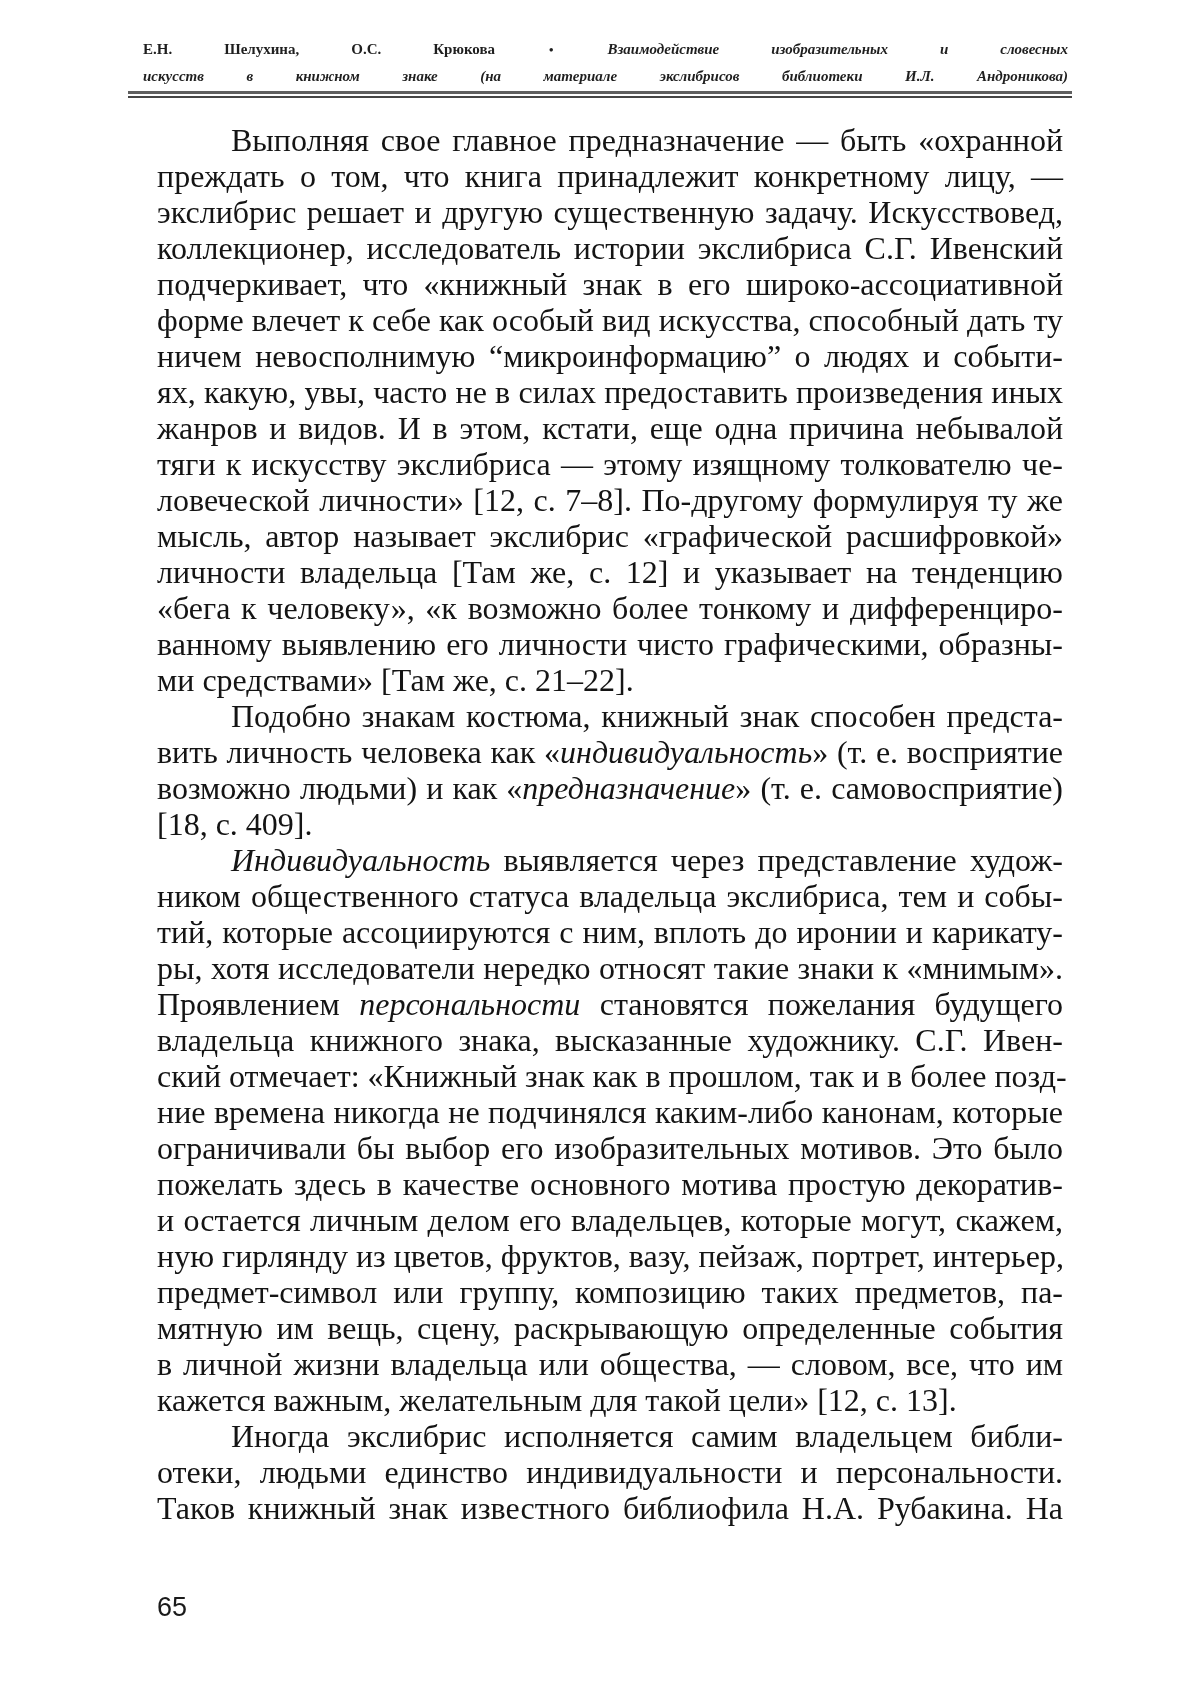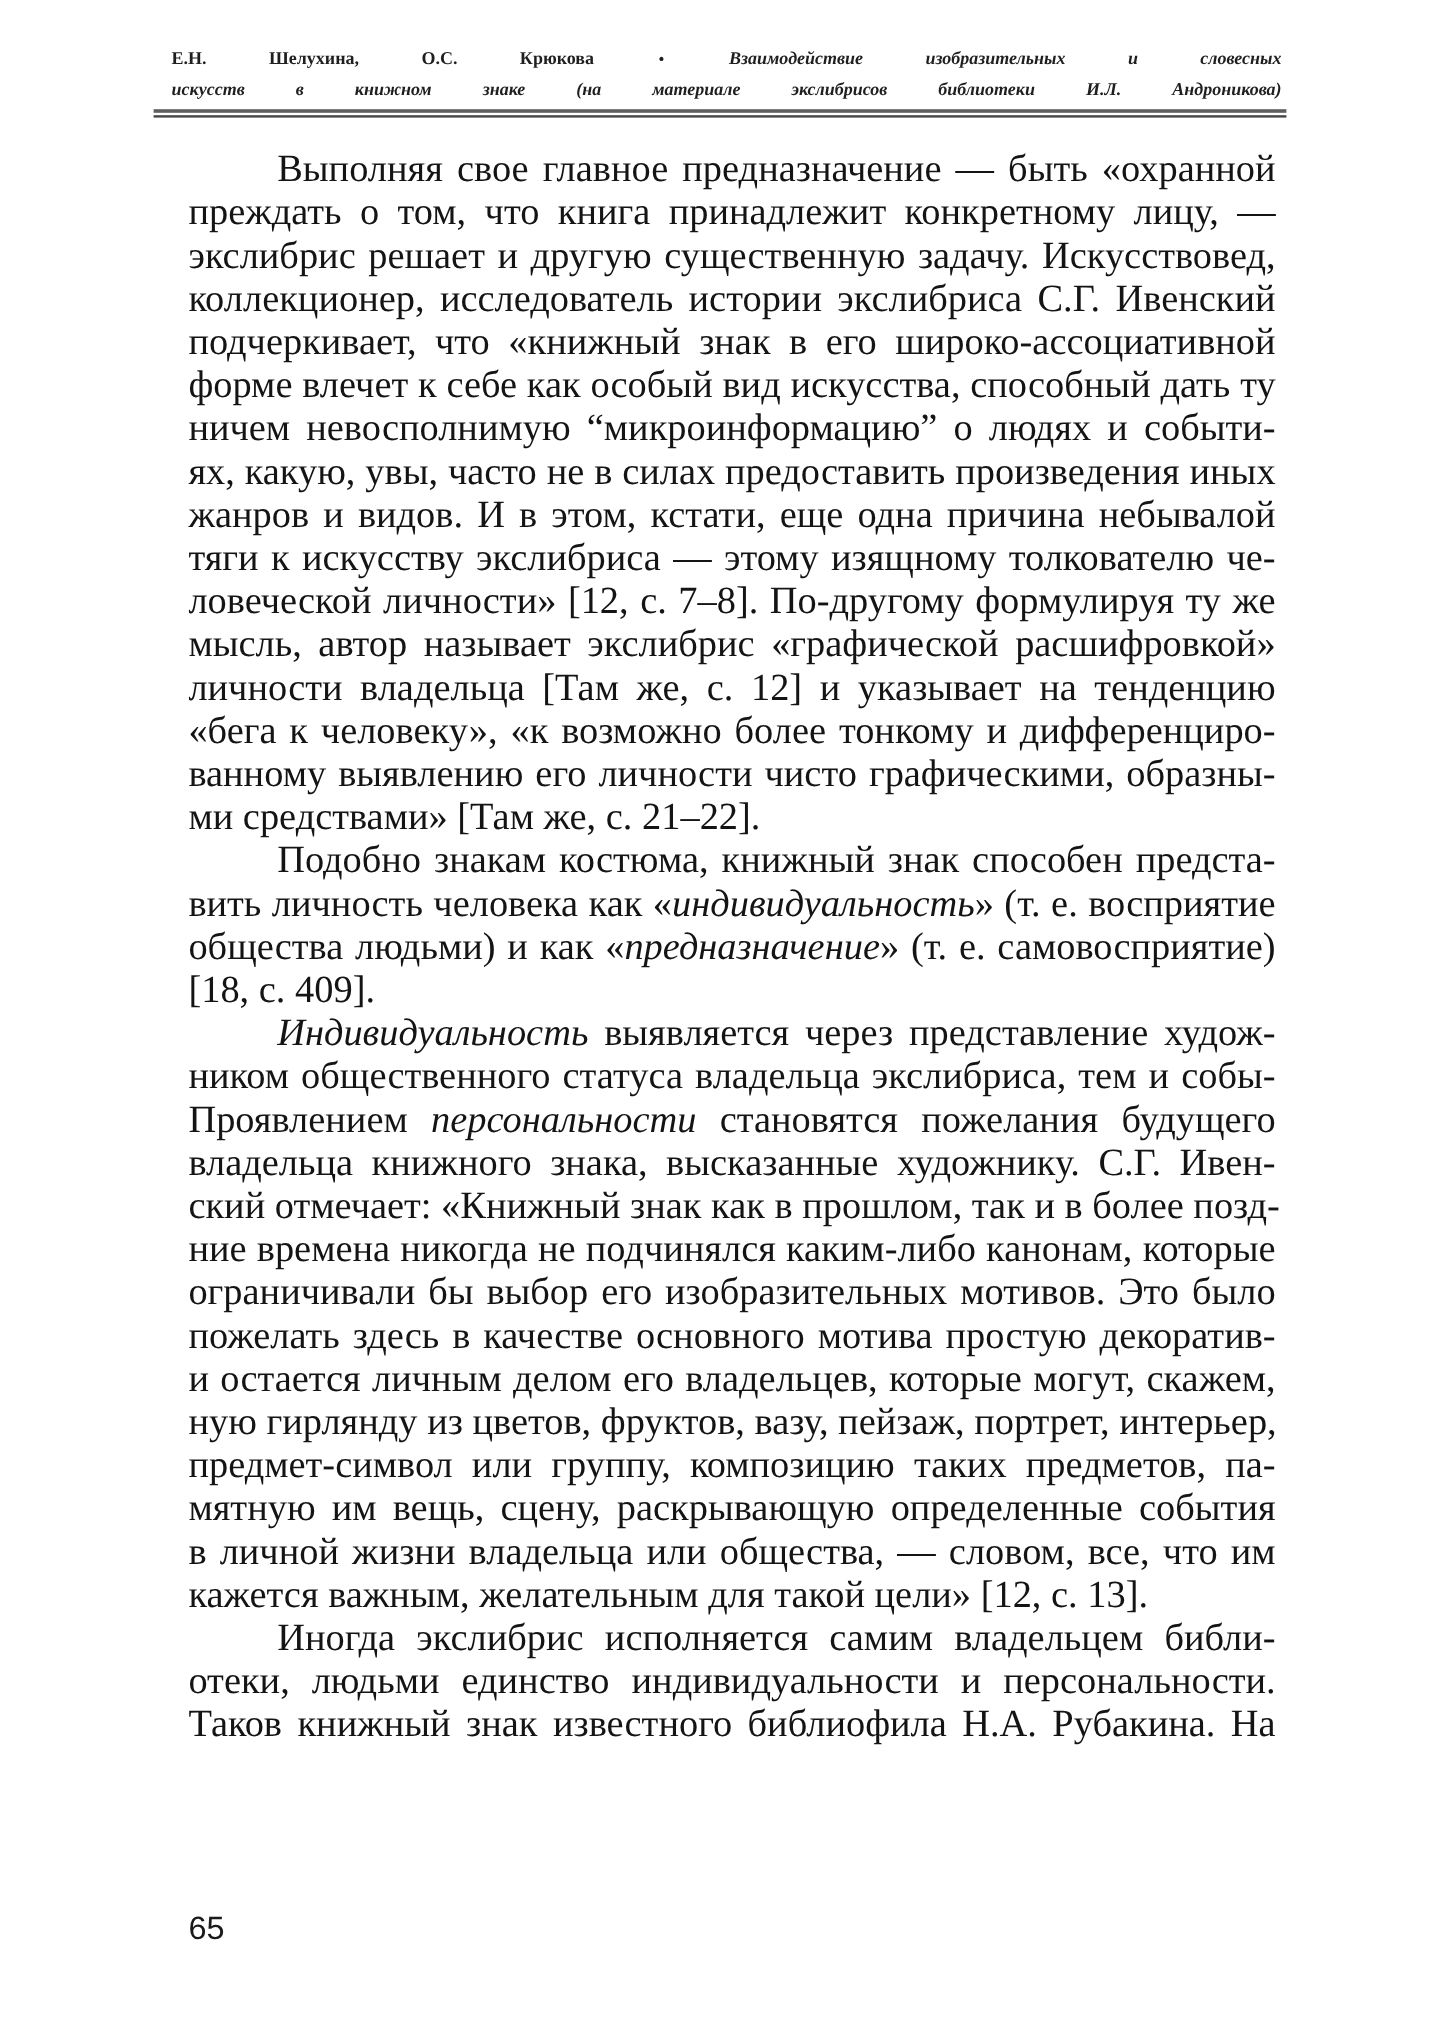--- a/index.html
+++ b/index.html
@@ -77,26 +77,28 @@
         <div class="line"><span>ловеческой личности» [12, с. 7–8]. По-другому формулируя ту же</span></div>
         <div class="line"><span>мысль, автор называет экслибрис «графической расшифровкой»</span></div>
         <div class="line"><span>личности владельца [Там же, с. 12] и указывает на тенденцию</span></div>
         <div class="line"><span>«бега к человеку», «к возможно более тонкому и дифференциро-</span></div>
         <div class="line"><span>ванному выявлению его личности чисто графическими, образны-</span></div>
         <div class="line endline"><span>ми средствами» [Там же, с. 21–22].</span></div>
       </div>
       <div>
         <div class="line indent"><span>Подобно знакам костюма, книжный знак способен предста-</span></div>
         <div class="line"><span>вить личность человека как «</span><span class="it">индивидуальность</span><span>» (т. е. восприятие</span></div>
-        <div class="line"><span>общества людьми) и как «</span><span class="it">предназначение</span><span>» (т. е. самовосприятие)</span></div>
+        <div class="line"><span>возможно людьми) и как «</span><span class="it">предназначение</span><span>» (т. е. самовосприятие)</span></div>
         <div class="line endline"><span>[18, с. 409].</span></div>
       </div>
       <div>
         <div class="line indent"><span class="it">Индивидуальность</span><span> выявляется через представление худож-</span></div>
         <div class="line"><span>ником общественного статуса владельца экслибриса, тем и собы-</span></div>
+        <div class="line"><span>тий, которые ассоциируются с ним, вплоть до иронии и карикату-</span></div>
+        <div class="line"><span>ры, хотя исследователи нередко относят такие знаки к «мнимым».</span></div>
         <div class="line"><span>Проявлением </span><span class="it">персональности</span><span> становятся пожелания будущего</span></div>
         <div class="line"><span>владельца книжного знака, высказанные художнику. С.Г. Ивен-</span></div>
         <div class="line"><span>ский отмечает: «Книжный знак как в прошлом, так и в более позд-</span></div>
         <div class="line"><span>ние времена никогда не подчинялся каким-либо канонам, которые</span></div>
         <div class="line"><span>ограничивали бы выбор его изобразительных мотивов. Это было</span></div>
         <div class="line"><span>пожелать здесь в качестве основного мотива простую декоратив-</span></div>
         <div class="line"><span>и остается личным делом его владельцев, которые могут, скажем,</span></div>
         <div class="line"><span>ную гирлянду из цветов, фруктов, вазу, пейзаж, портрет, интерьер,</span></div>
         <div class="line"><span>предмет-символ или группу, композицию таких предметов, па-</span></div>
         <div class="line"><span>мятную им вещь, сцену, раскрывающую определенные события</span></div>

